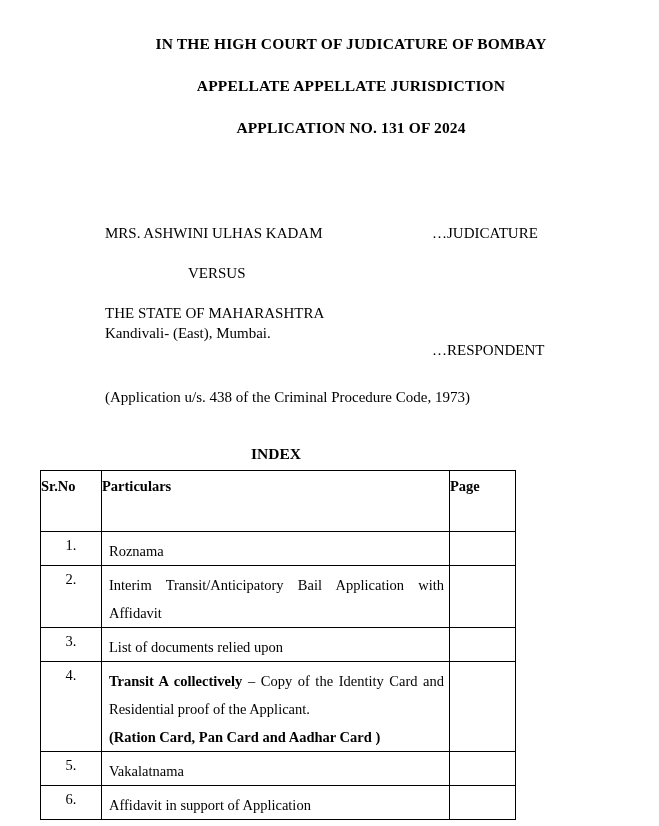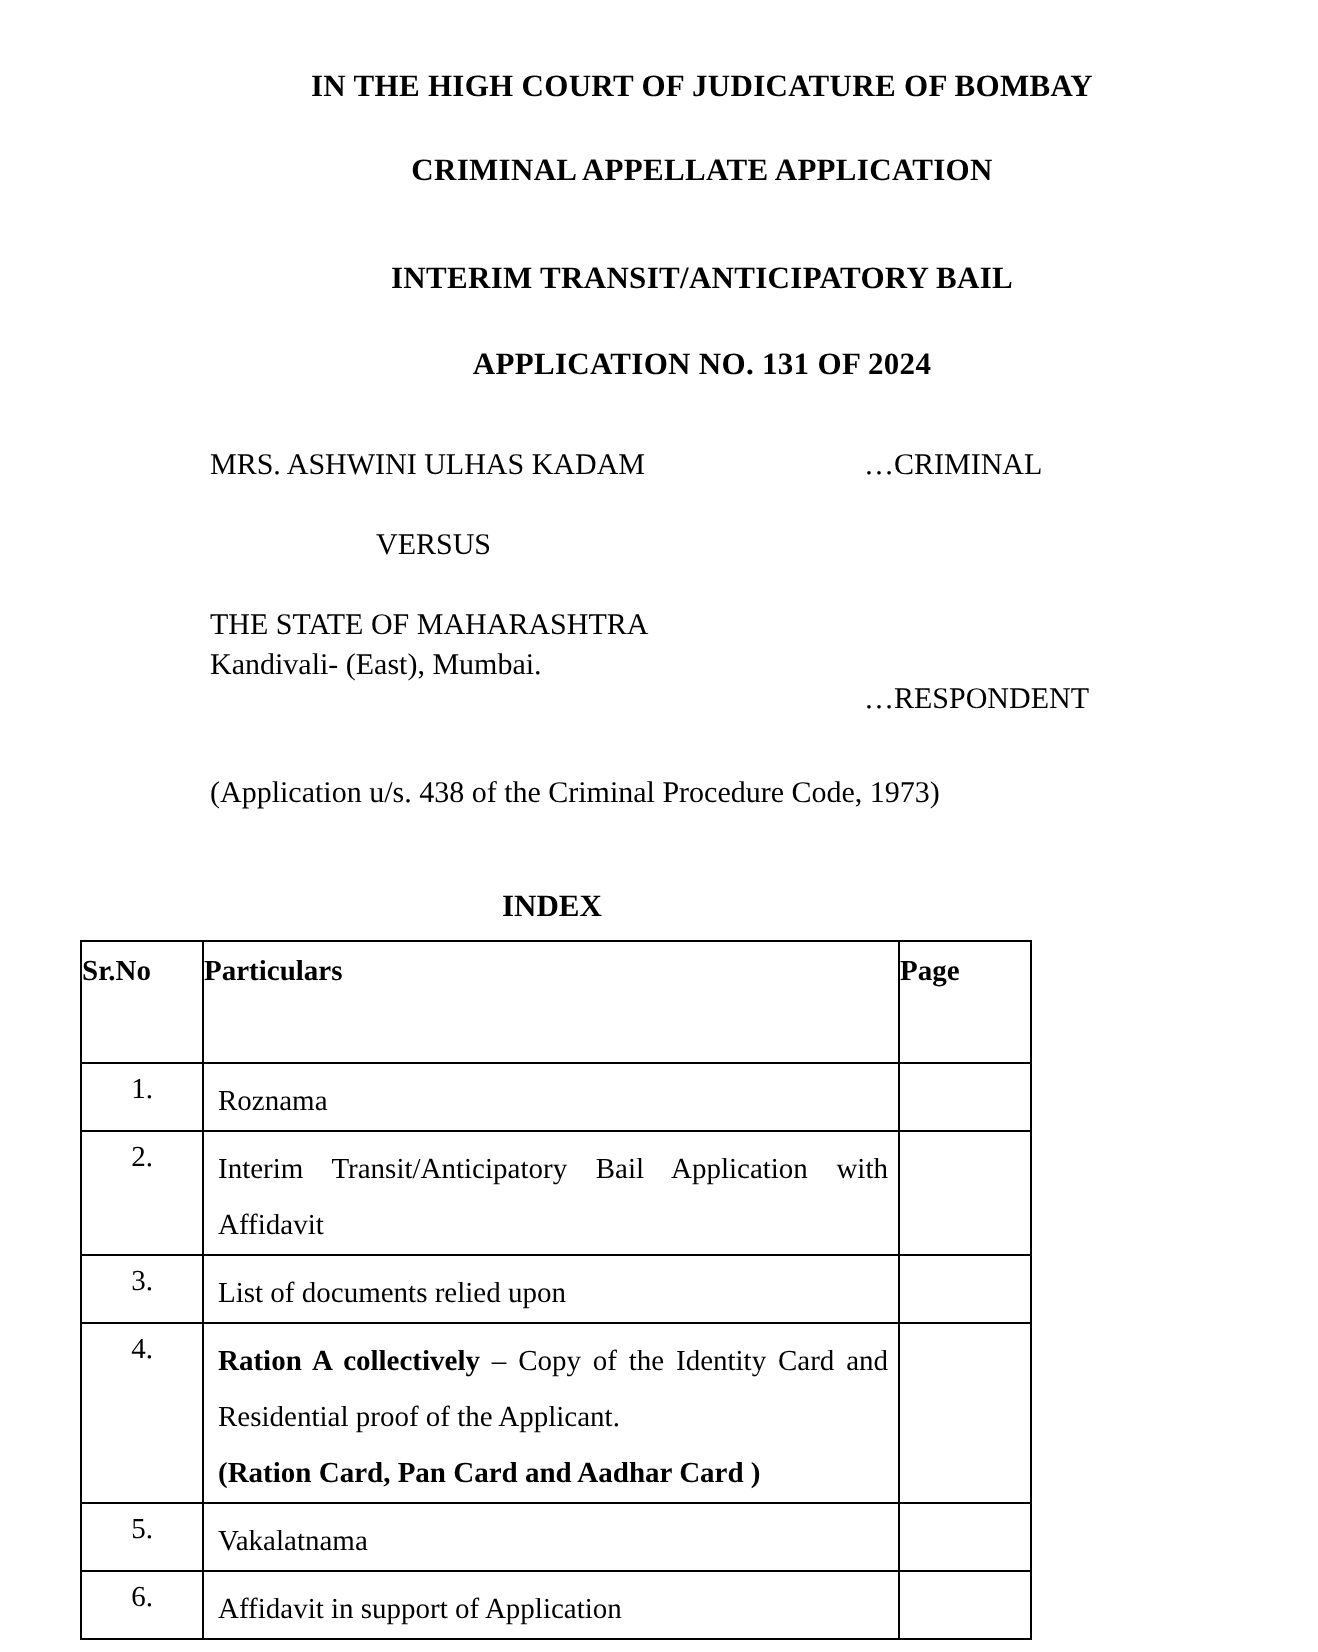--- a/index.html
+++ b/index.html
@@ -170,30 +170,29 @@
 
   .bold { font-weight: bold; }
 </style>
 </head>
 <body>
 
 <div class="page">
 
   <div class="court-headings">
     <div class="heading-line">IN THE HIGH COURT OF JUDICATURE OF BOMBAY</div>
-    <div class="heading-line heading-gap-1">CRIMINAL APPELLATE APPLICATION</div>
-    <div class="heading-line heading-gap-2">INTERIM TRANSIT/ANTICIPATORY BAIL</div>
+    <div class="heading-line heading-gap-1">APPELLATE APPELLATE JURISDICTION</div>
     <div class="heading-line heading-gap-3">APPLICATION NO. 131 OF 2024</div>
   </div>
 
   <div class="parties">
 
     <div class="party-row">
       <span>MRS. ASHWINI ULHAS KADAM</span>
-      <span class="party-side">…CRIMINAL</span>
+      <span class="party-side">…JUDICATURE</span>
     </div>
 
     <div class="versus">VERSUS</div>
 
     <div class="respondent-block">
       <div class="resp-line">THE STATE OF MAHARASHTRA</div>
       <div class="resp-line"> Kandivali- (East), Mumbai.</div>
       <span class="party-side">…RESPONDENT</span>
     </div>
   </div>
@@ -252,21 +251,21 @@
         <td class="cell-page">
           <span></span>
         </td>
       </tr>
 
       <tr class="row-h84">
         <td class="cell-sr">
           <span class="num">4.</span>
         </td>
         <td class="cell-part">
-          <span class="ptext justified"><span class="bold">Ration A collectively</span><span> – Copy of the Identity Card and Residential proof of the Applicant.</span></span>
+          <span class="ptext justified"><span class="bold">Transit A collectively</span><span> – Copy of the Identity Card and Residential proof of the Applicant.</span></span>
           <span class="ptext nojust" style="padding-top:0;font-weight:bold;">(Ration Card, Pan Card and Aadhar Card )</span>
         </td>
         <td class="cell-page">
           <span></span>
         </td>
       </tr>
 
       <tr class="row-h28">
         <td class="cell-sr">
           <span class="num">5.</span>

